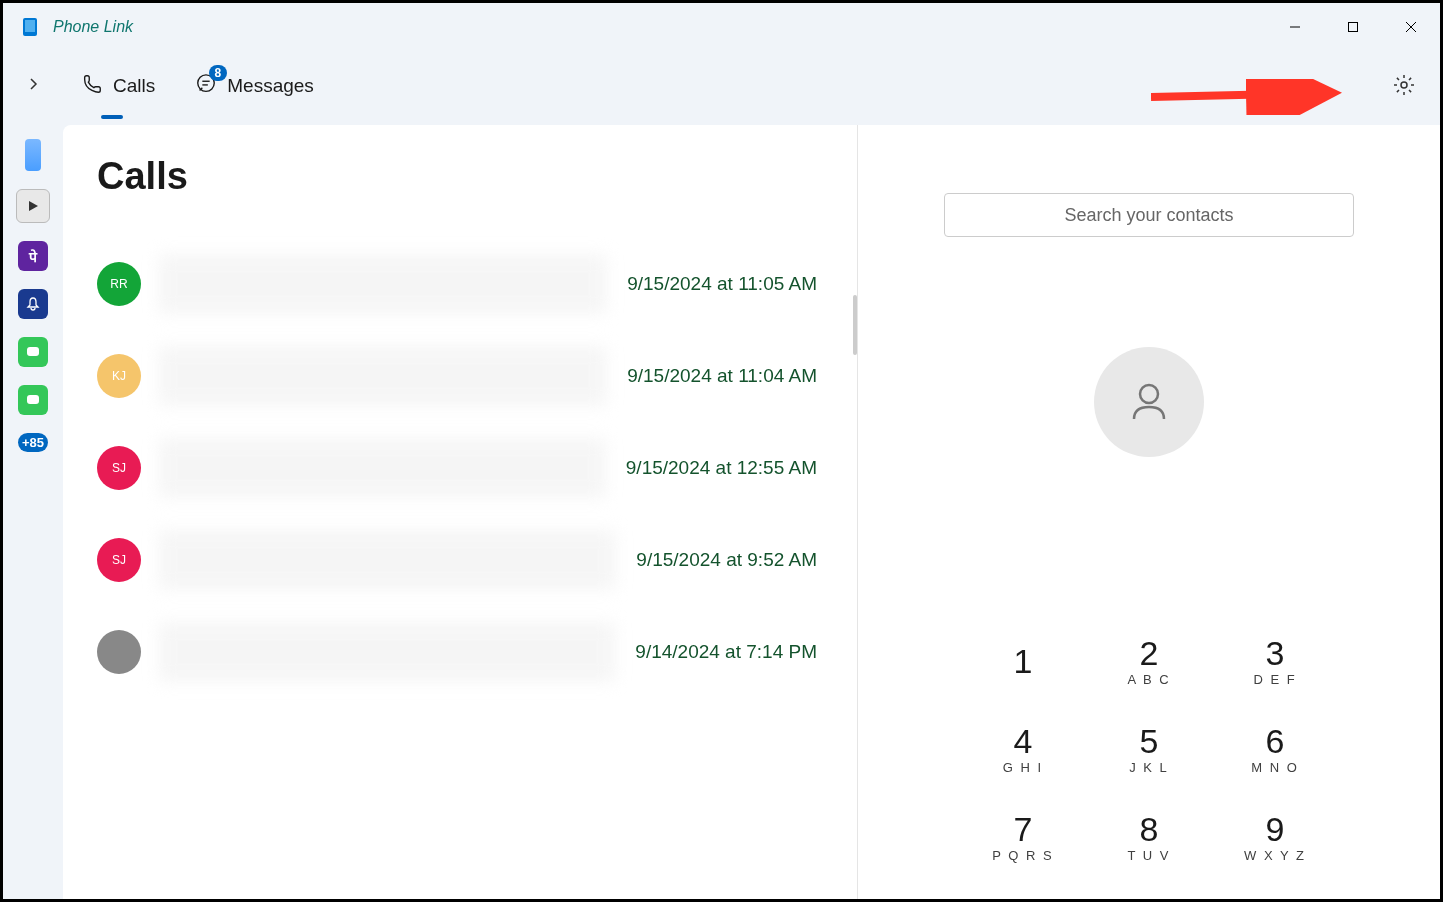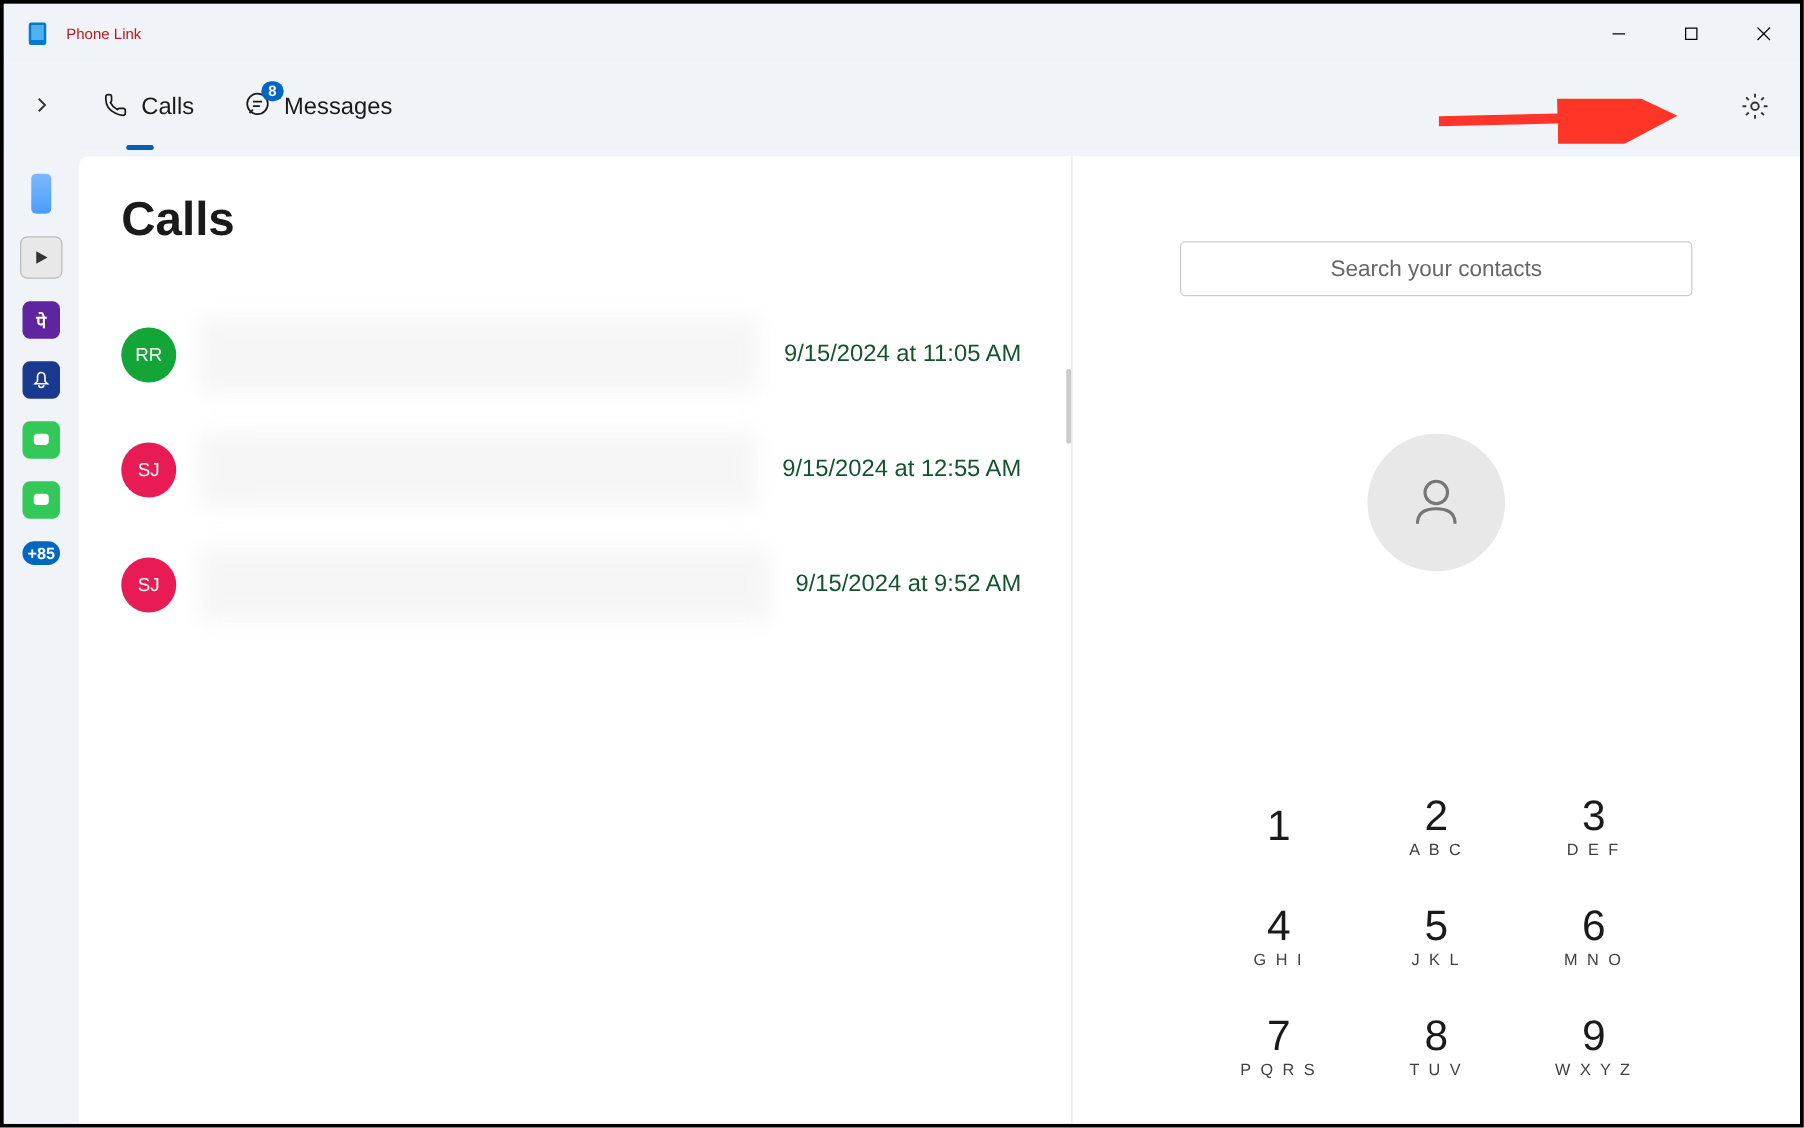--- a/index.html
+++ b/index.html
@@ -1,20 +1,20 @@
 <!DOCTYPE html>
 <html><head>
   <meta charset="utf-8">
   <style>
     * { margin: 0; padding: 0; box-sizing: border-box; font-family: "Segoe UI", Arial, sans-serif; }
     body { width: 1443px; height: 902px; background: #fff; border: 3px solid #000; overflow: hidden; position: relative; }
     
     .titlebar { height: 48px; display: flex; align-items: center; padding-left: 18px; background: #f0f4f9; }
     .titlebar .app-icon { width: 20px; height: 20px; margin-right: 12px; }
-    .titlebar .title { font-size: 12px; color: #b91c1c; }
+    .titlebar .title { font-size: 16px; color: #0f766e; font-style: italic; }
     .window-controls { margin-left: auto; display: flex; }
     .win-ctrl { width: 58px; height: 48px; display: flex; align-items: center; justify-content: center; color: #000; }
     
     .topnav { height: 70px; display: flex; align-items: center; padding-left: 24px; background: #f0f4f9; position: relative; }
     .nav-expand { margin-right: 40px; color: #333; }
     .nav-item { display: flex; align-items: center; margin-right: 40px; position: relative; cursor: pointer; }
     .nav-item .icon-wrap { margin-right: 10px; position: relative; }
     .nav-item .label { font-size: 19px; color: #1a1a1a; }
     .nav-item.active::after { content: ""; position: absolute; bottom: -20px; left: 20px; width: 22px; height: 4px; background: #005fb8; border-radius: 2px; }
     .badge { position: absolute; top: -8px; right: -10px; background: #0067c0; color: #fff; border-radius: 10px; font-size: 12px; padding: 1px 6px; font-weight: 600; }
@@ -31,21 +31,21 @@
     .rail-item.green { background: #34c759; }
     .rail-item.green2 { background: #34c759; }
     .rail-item.count { background: #0067c0; border-radius: 14px; font-size: 13px; padding: 2px 4px; width: auto; height: auto; }
     
     .content { flex: 1; display: flex; background: #fff; border-radius: 8px 0 0 0; margin-top: 4px; overflow: hidden; }
     
     .calls-panel { flex: 1; padding: 30px 0 0 34px; border-right: 1px solid #e5e5e5; overflow: hidden; position: relative; }
     .calls-title { font-size: 38px; font-weight: 600; color: #1a1a1a; margin-bottom: 40px; }
     .call-list { }
     .call-row { display: flex; align-items: center; height: 92px; padding-right: 40px; }
-    .avatar { width: 44px; height: 44px; border-radius: 50%; display: flex; align-items: center; justify-content: center; font-size: 15px; font-weight: 500; color: #fff; flex-shrink: 0; }
+    .avatar { width: 44px; height: 44px; border-radius: 50%; display: flex; align-items: center; justify-content: center; font-size: 12px; font-weight: 500; color: #fff; flex-shrink: 0; }
     .avatar.img { background: #888; }
     .call-info { flex: 1; margin-left: 18px; height: 60px; filter: blur(8px); background: #f0f0f0; border-radius: 4px; opacity: 0.6; }
     .call-time { font-size: 19px; color: #14532d; white-space: nowrap; margin-left: 20px; }
     .scroll-ind { position: absolute; right: 0; top: 170px; width: 4px; height: 60px; background: #ccc; border-radius: 2px; }
     
     .dialer-panel { width: 582px; display: flex; flex-direction: column; align-items: center; padding-top: 68px; }
     .search-box { width: 410px; height: 44px; border: 1px solid #ccc; border-radius: 4px; padding: 0 14px; font-size: 18px; color: #666; display: flex; align-items: center; background: #fff; justify-content: center; }
     .contact-placeholder { width: 110px; height: 110px; border-radius: 50%; background: #e8e8e8; display: flex; align-items: center; justify-content: center; margin-top: 110px; margin-bottom: 160px; }
     .dialpad { display: grid; grid-template-columns: repeat(3, 126px); gap: 0; }
     .dial-key { height: 88px; display: flex; flex-direction: column; align-items: center; justify-content: center; cursor: pointer; }
@@ -149,28 +149,38 @@
   <div class="content">
     <div class="calls-panel">
       <h1 class="calls-title">Calls</h1>
       <div class="call-list" id="call-list">
           <div class="call-row">
             <div class="avatar" style="background: rgb(19, 165, 56);">RR</div>
             <div class="call-info"></div>
             <div class="call-time">9/15/2024 at 11:05 AM</div>
           </div>
           <div class="call-row">
+            <div class="avatar" style="background: rgb(245, 197, 107);">KJ</div>
+            <div class="call-info"></div>
+            <div class="call-time">9/15/2024 at 11:04 AM</div>
+          </div>
+          <div class="call-row">
             <div class="avatar" style="background: rgb(232, 27, 84);">SJ</div>
             <div class="call-info"></div>
             <div class="call-time">9/15/2024 at 12:55 AM</div>
           </div>
           <div class="call-row">
             <div class="avatar" style="background: rgb(232, 27, 84);">SJ</div>
             <div class="call-info"></div>
             <div class="call-time">9/15/2024 at 9:52 AM</div>
+          </div>
+          <div class="call-row">
+            <div class="avatar img"></div>
+            <div class="call-info"></div>
+            <div class="call-time">9/14/2024 at 7:14 PM</div>
           </div>
         </div>
       <div class="scroll-ind"></div>
     </div>
 
     <div class="dialer-panel">
       <div class="search-box">
         <span>Search your contacts</span>
       </div>
       <div class="contact-placeholder">

